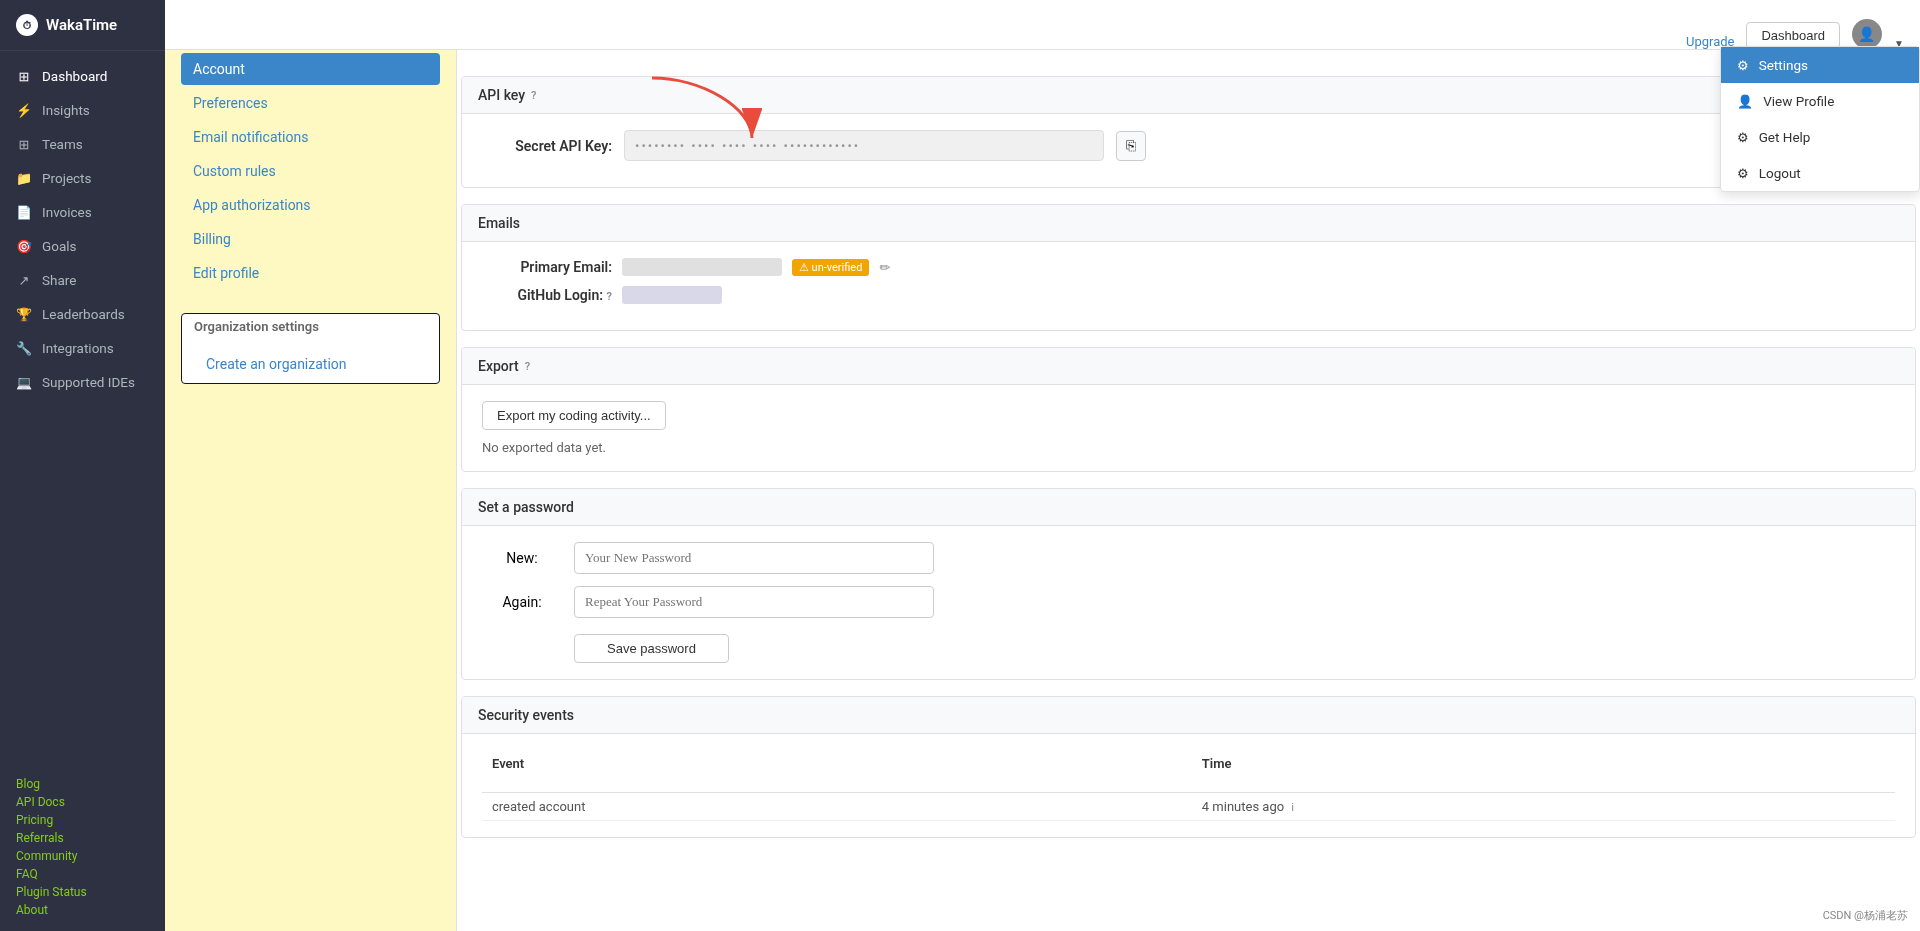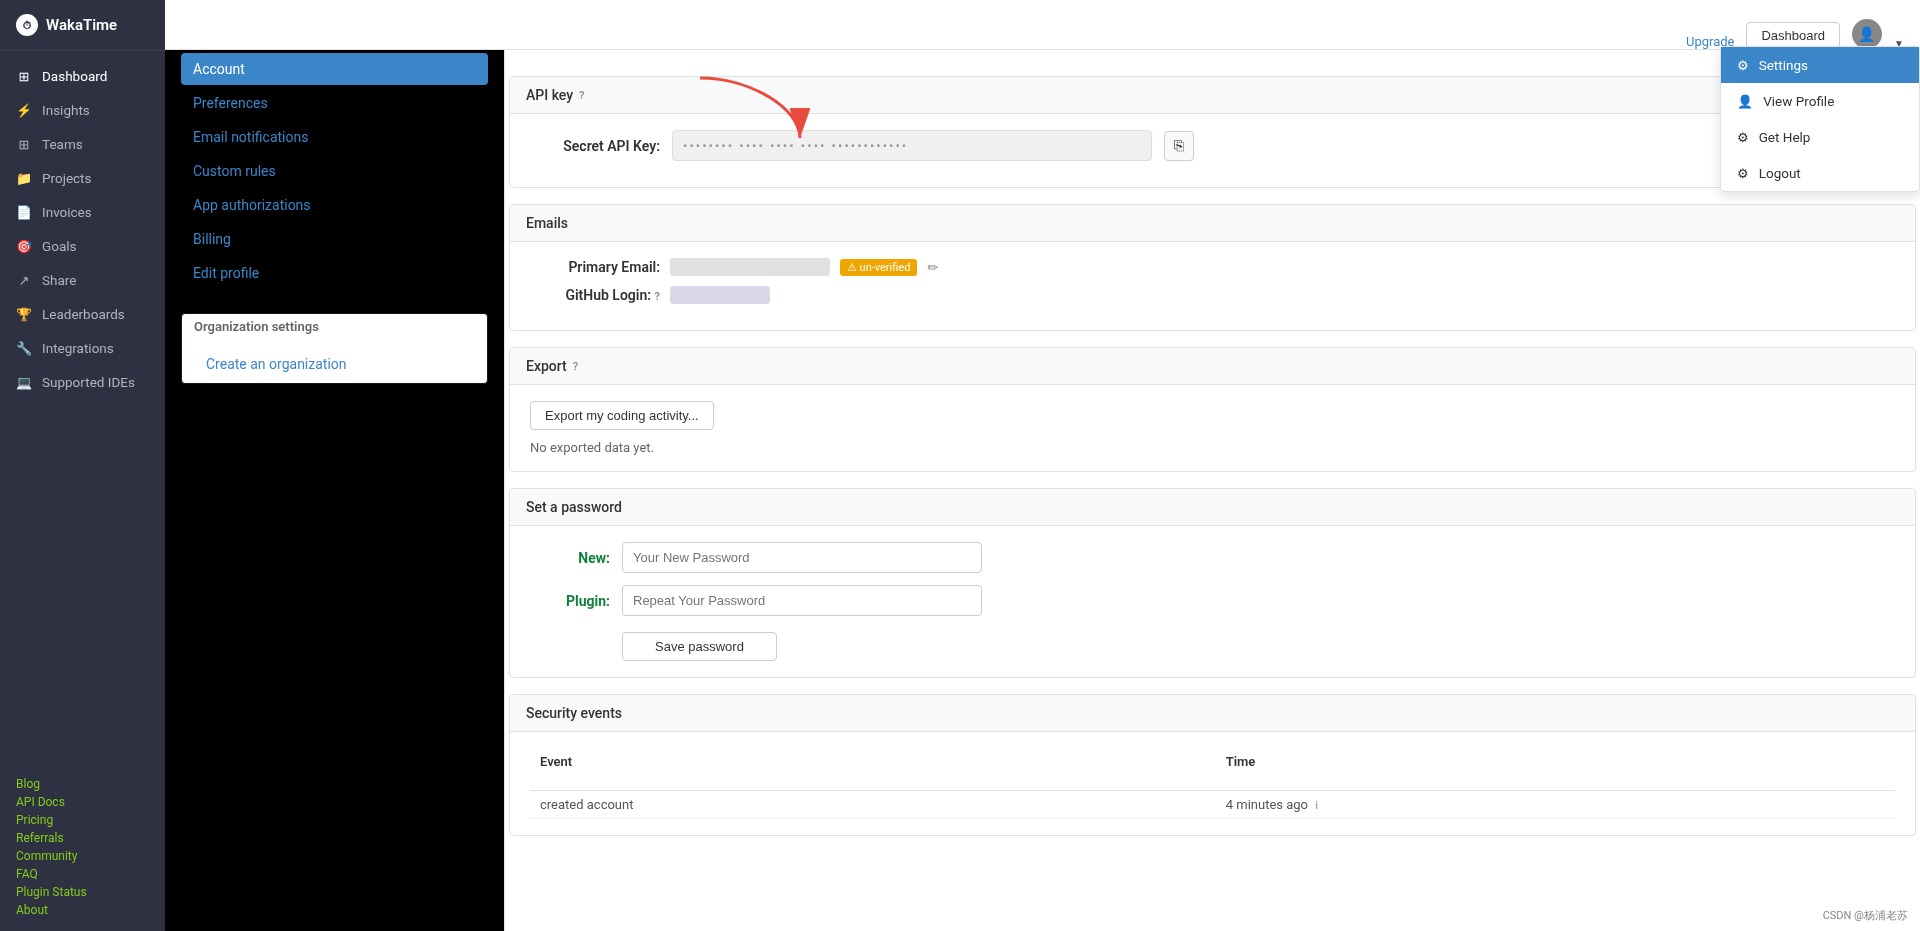--- a/index.html
+++ b/index.html
@@ -56,22 +56,22 @@
       text-decoration: none;
       padding: 2px 0;
       cursor: pointer;
     }
 
     
     .main-area { display: flex; flex: 1; overflow: hidden; }
 
     
     .left-panel {
-      width: 340px;
-      background: #000000;
+      width: 292px;
+      background: #fef9c3;
       border-right: 1px solid #e0e0e0;
       padding: 20px 16px;
       overflow-y: auto;
       flex-shrink: 0;
     }
     .panel-section-title {
       font-size: 13px;
       font-weight: 600;
       color: #666;
       margin-bottom: 10px;
@@ -270,35 +270,36 @@
     .no-data-text { color: #666; font-size: 13px; }
 
     
     .password-field-row {
       display: flex;
       align-items: center;
       gap: 12px;
       margin-bottom: 12px;
     }
     .password-label {
-      font-weight: 700;
-      color: #15803d;
+      font-weight: 400;
+      color: #000000;
       min-width: 80px;
-      text-align: right;
+      text-align: center;
       font-size: 14px;
     }
     .password-input {
       border: 1px solid #ccc;
       border-radius: 4px;
       padding: 7px 10px;
       font-size: 13px;
       width: 360px;
       color: #666;
       background: #fff;
       outline: none;
+      font-family: Liberation Serif, serif;
     }
     .save-password-btn {
       border: 1px solid #ccc;
       background: #fff;
       border-radius: 4px;
       padding: 6px 32px;
       cursor: pointer;
       font-size: 13px;
       color: #333;
       margin-left: 92px;
@@ -506,21 +507,21 @@
       <div class="section-block">
         <div class="section-header">
           <span>Set a password</span>
         </div>
         <div class="section-body">
           <div class="password-field-row">
             <span class="password-label">New:</span>
             <input class="password-input" type="password" placeholder="Your New Password" style="">
           </div>
           <div class="password-field-row">
-            <span class="password-label">Plugin:</span>
+            <span class="password-label">Again:</span>
             <input class="password-input" type="password" placeholder="Repeat Your Password" style="">
           </div>
           <button class="save-password-btn">Save password</button>
         </div>
       </div>
 
       <div class="section-block">
         <div class="section-header">
           <span>Security events</span>
         </div>

